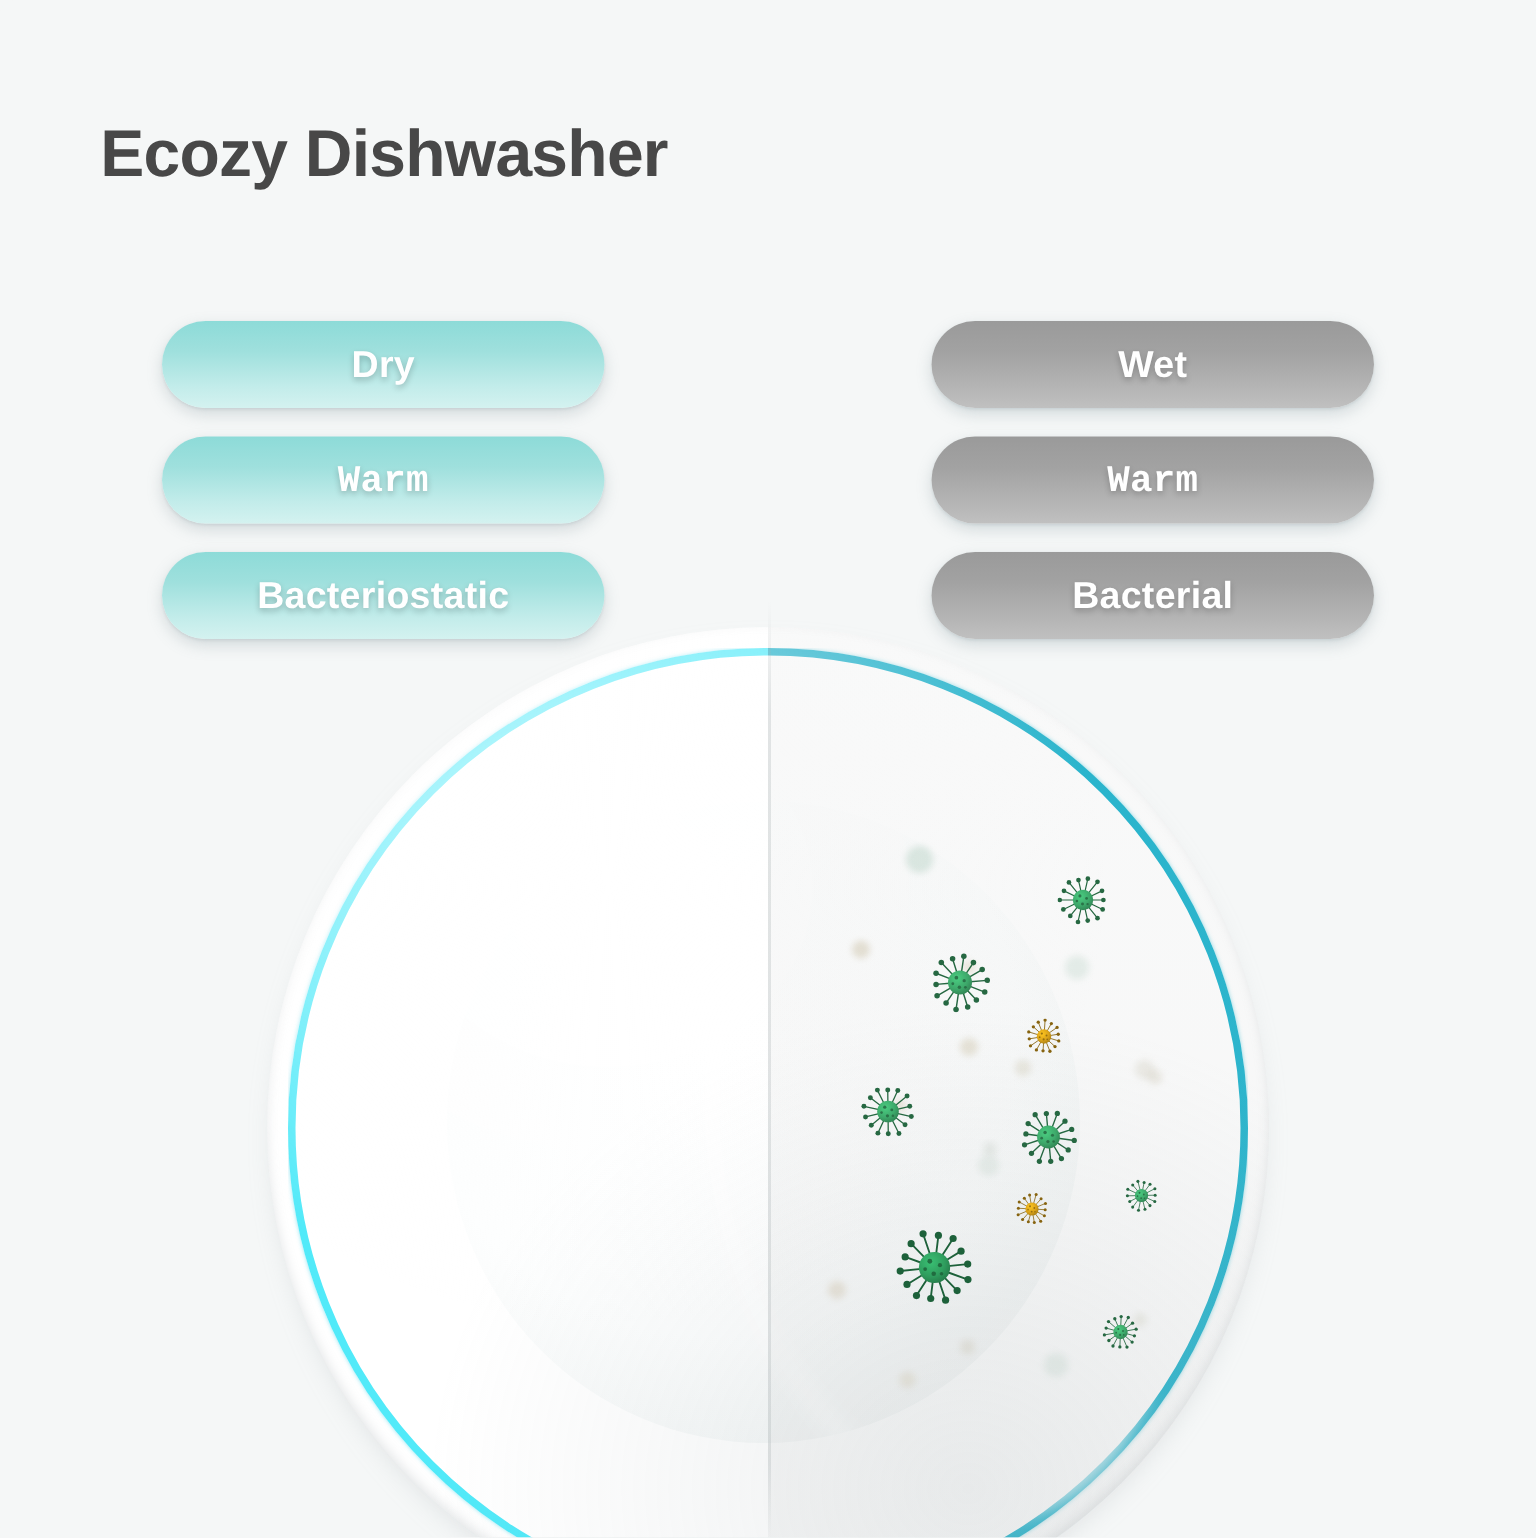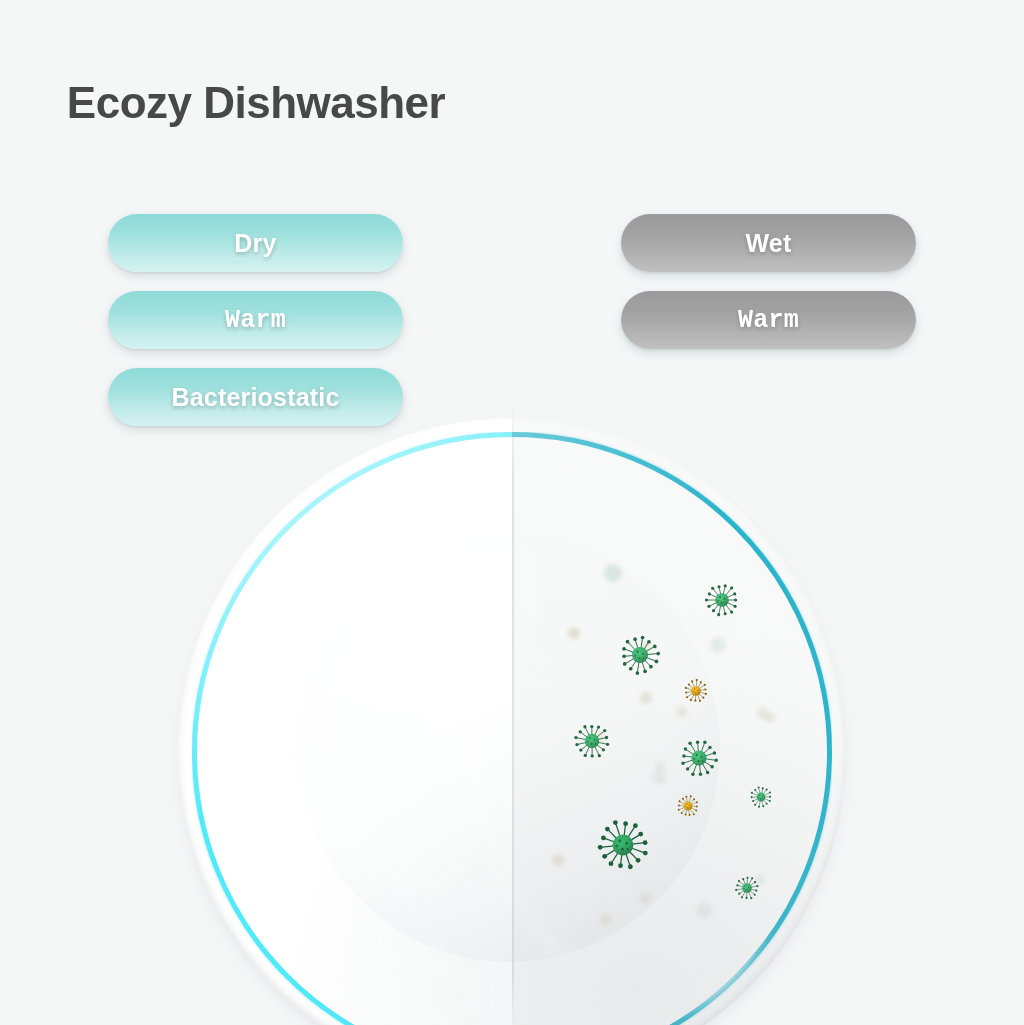--- a/index.html
+++ b/index.html
@@ -196,20 +196,23 @@
   </div>
   <div class="pill teal left row2">
     <span>Bacteriostatic</span>
   </div>
 
   <div class="pill gray right row0">
     <span>Wet</span>
   </div>
   <div class="pill gray right row1">
     <span>Warm</span>
+  </div>
+  <div class="pill gray right row2">
+    <span>Bacterial</span>
   </div>
 
   <div class="plate-wrap" style="left: 178px; top: 418px; width: 668px; height: 668px;">
     <div class="plate-shadow"></div>
     <div class="plate-outer"></div>
     <div class="rim-inner-gloss"></div>
     <div class="rim-ring half-left" style="border-color: rgb(63, 211, 226);"></div>
     <div class="rim-ring half-right" style="border-color: rgb(23, 178, 205);"></div>
     <div class="well-ring"></div>
     <div class="well-fill"></div>

